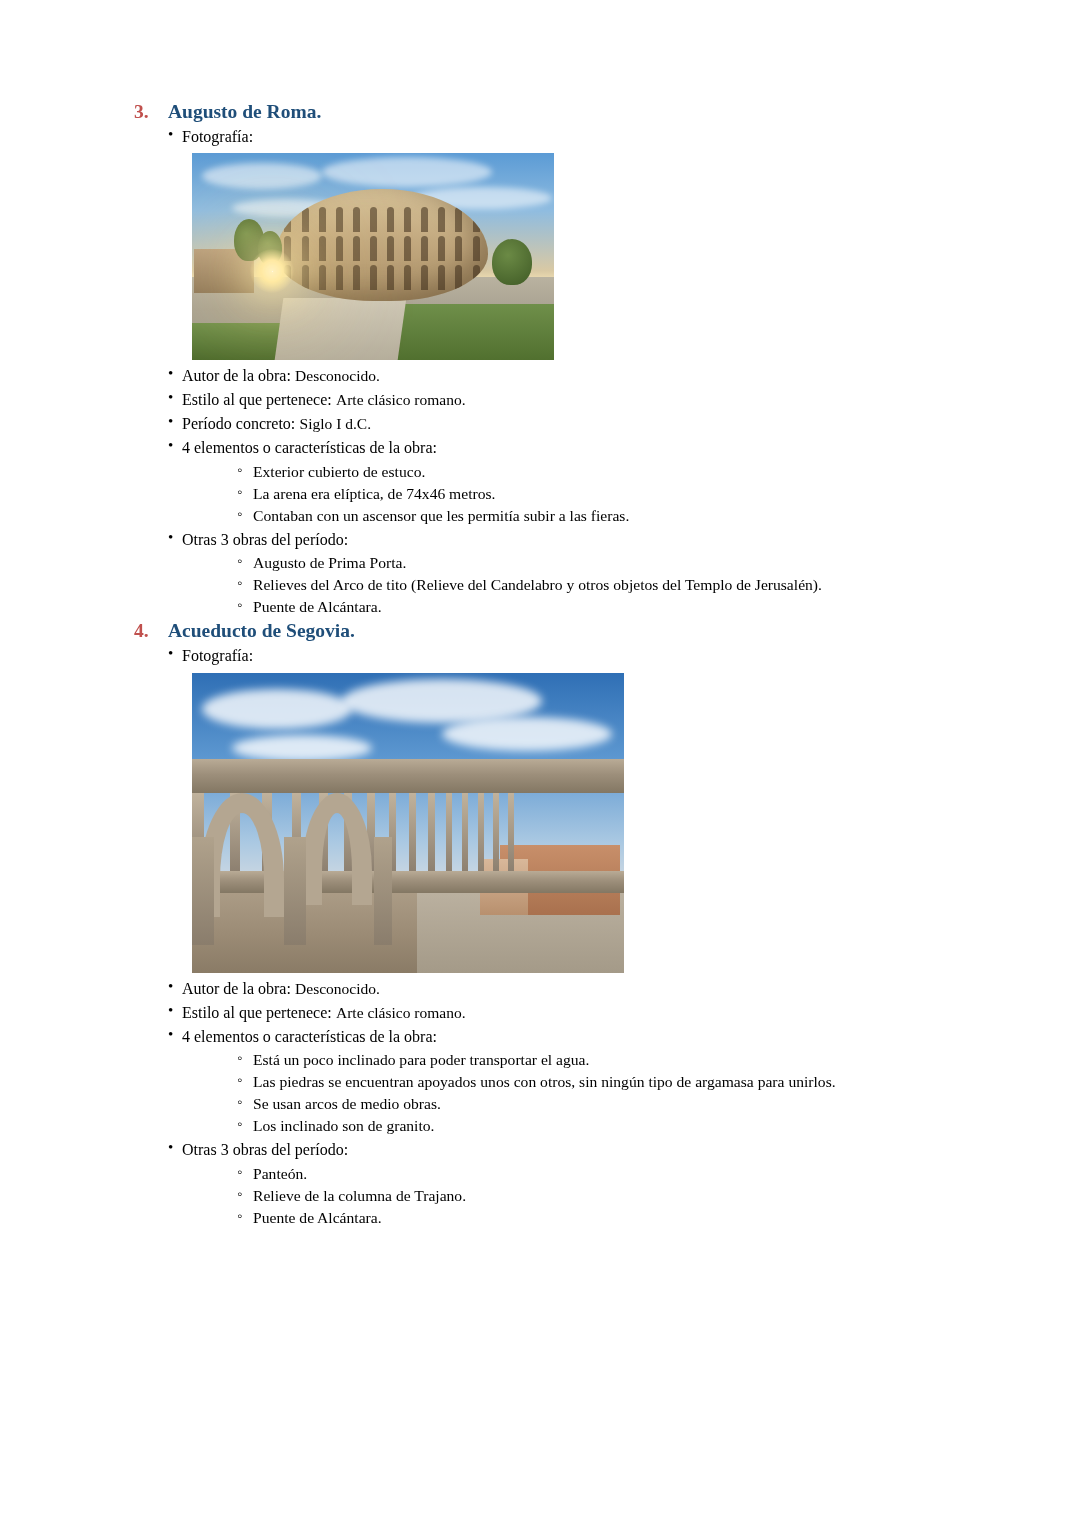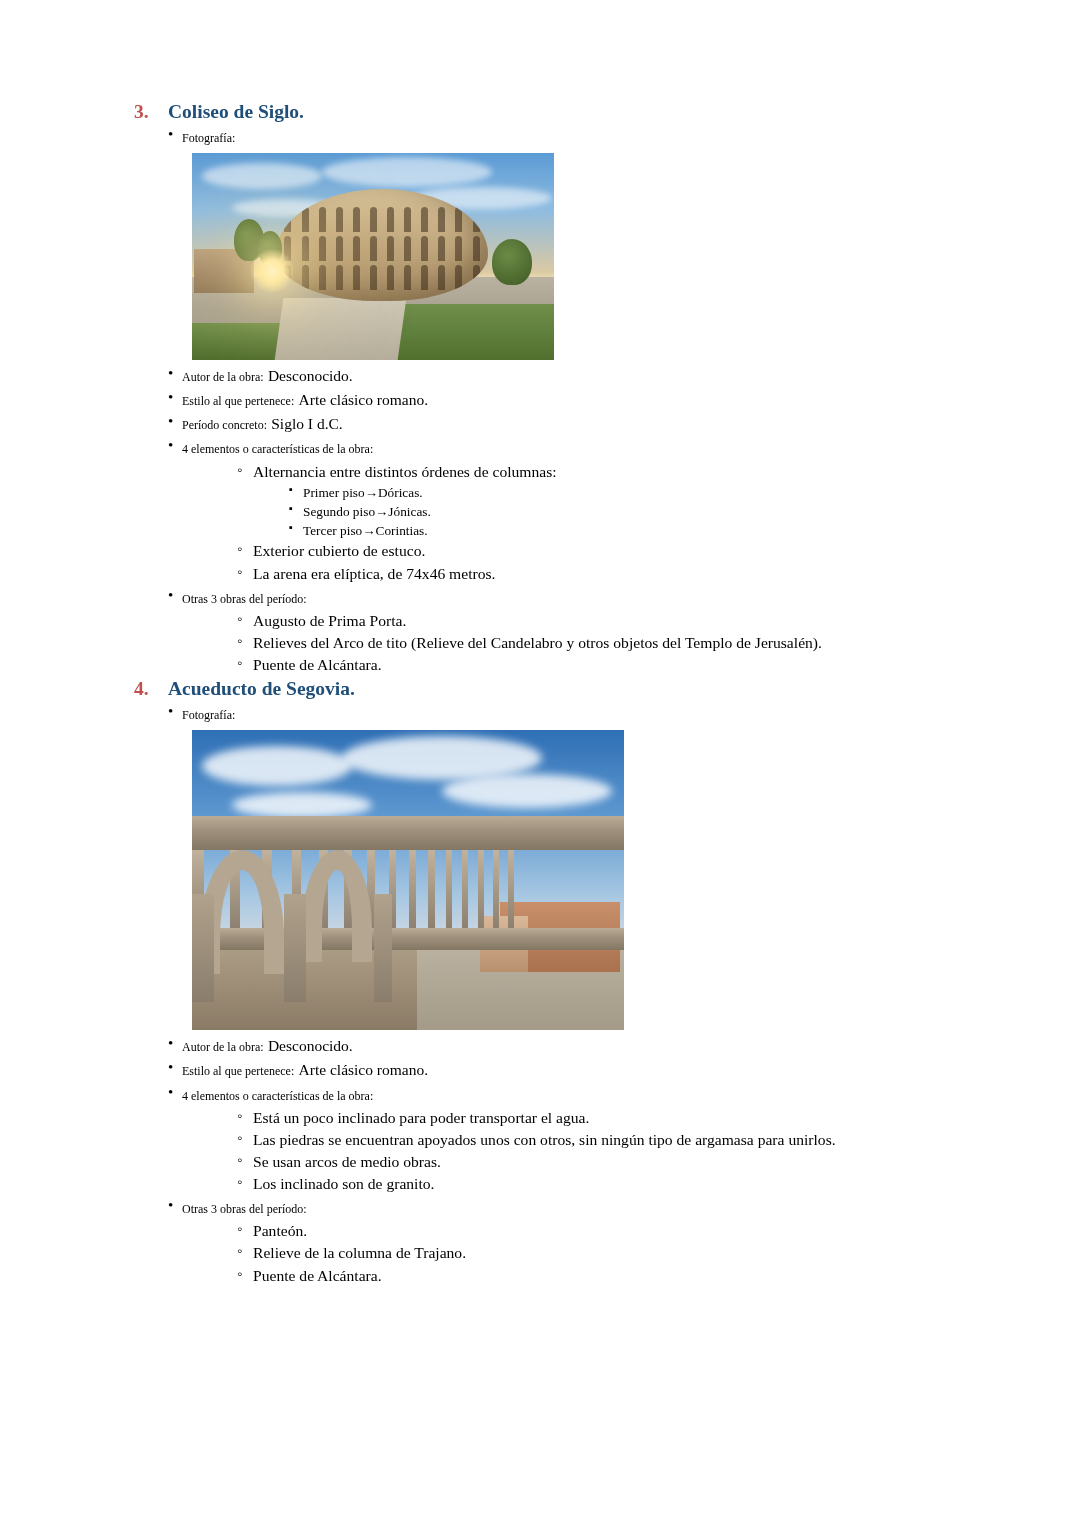--- a/index.html
+++ b/index.html
@@ -66,21 +66,21 @@
     margin-bottom: 1px;
   }
   .lvl1 > li::before {
     content: "\2022";
     position: absolute;
     left: 0;
     top: -1px;
     font-size: 15px;
   }
   .lbl {
-    font-size: 12px;
+    font-size: 16px;
   }
   .val {
     font-size: 15.5px;
   }
 
   .lvl2 {
     margin-left: 55px;
     margin-top: 1px;
   }
   .lvl2 > li {
@@ -286,21 +286,21 @@
 </style>
 </head>
 <body>
 
 <div class="page">
   <div class="content">
 
     <div class="section">
       <div class="sec-head">
         <span class="sec-num">3.</span>
-        <span class="sec-title">Coliseo de Siglo.</span>
+        <span class="sec-title">Augusto de Roma.</span>
       </div>
 
       <ul class="lvl1">
         <li>
           <span class="lbl">Fotografía:</span>
           <div class="photo-wrap">
             <div class="photo photo-colosseum">
               <div class="cs-sky"></div>
               <div class="cs-cloud" style="left:10px; top:10px; width:120px; height:26px;"></div>
               <div class="cs-cloud" style="left:130px; top:4px; width:170px; height:30px;"></div>
@@ -375,30 +375,23 @@
           <span class="val">Arte clásico romano.</span>
         </li>
         <li>
           <span class="lbl">Período concreto:</span>
           <span class="val">Siglo I d.C.</span>
         </li>
 
         <li>
           <span class="lbl">4 elementos o características de la obra:</span>
           <ul class="lvl2">
-            <li>
-              <span>Alternancia entre distintos órdenes de columnas:</span>
-              <ul class="lvl3">
-                <li>Primer piso→Dóricas.</li>
-                <li>Segundo piso→Jónicas.</li>
-                <li>Tercer piso→Corintias.</li>
-              </ul>
-            </li>
             <li>Exterior cubierto de estuco.</li>
             <li>La arena era elíptica, de 74x46 metros.</li>
+            <li>Contaban con un ascensor que les permitía subir a las fieras.</li>
           </ul>
         </li>
 
         <li>
           <span class="lbl">Otras 3 obras del período:</span>
           <ul class="lvl2">
             <li>Augusto de Prima Porta.</li>
             <li>Relieves del Arco de tito (Relieve del Candelabro y otros objetos del Templo de Jerusalén).</li>
             <li>Puente de Alcántara.</li>
           </ul>

